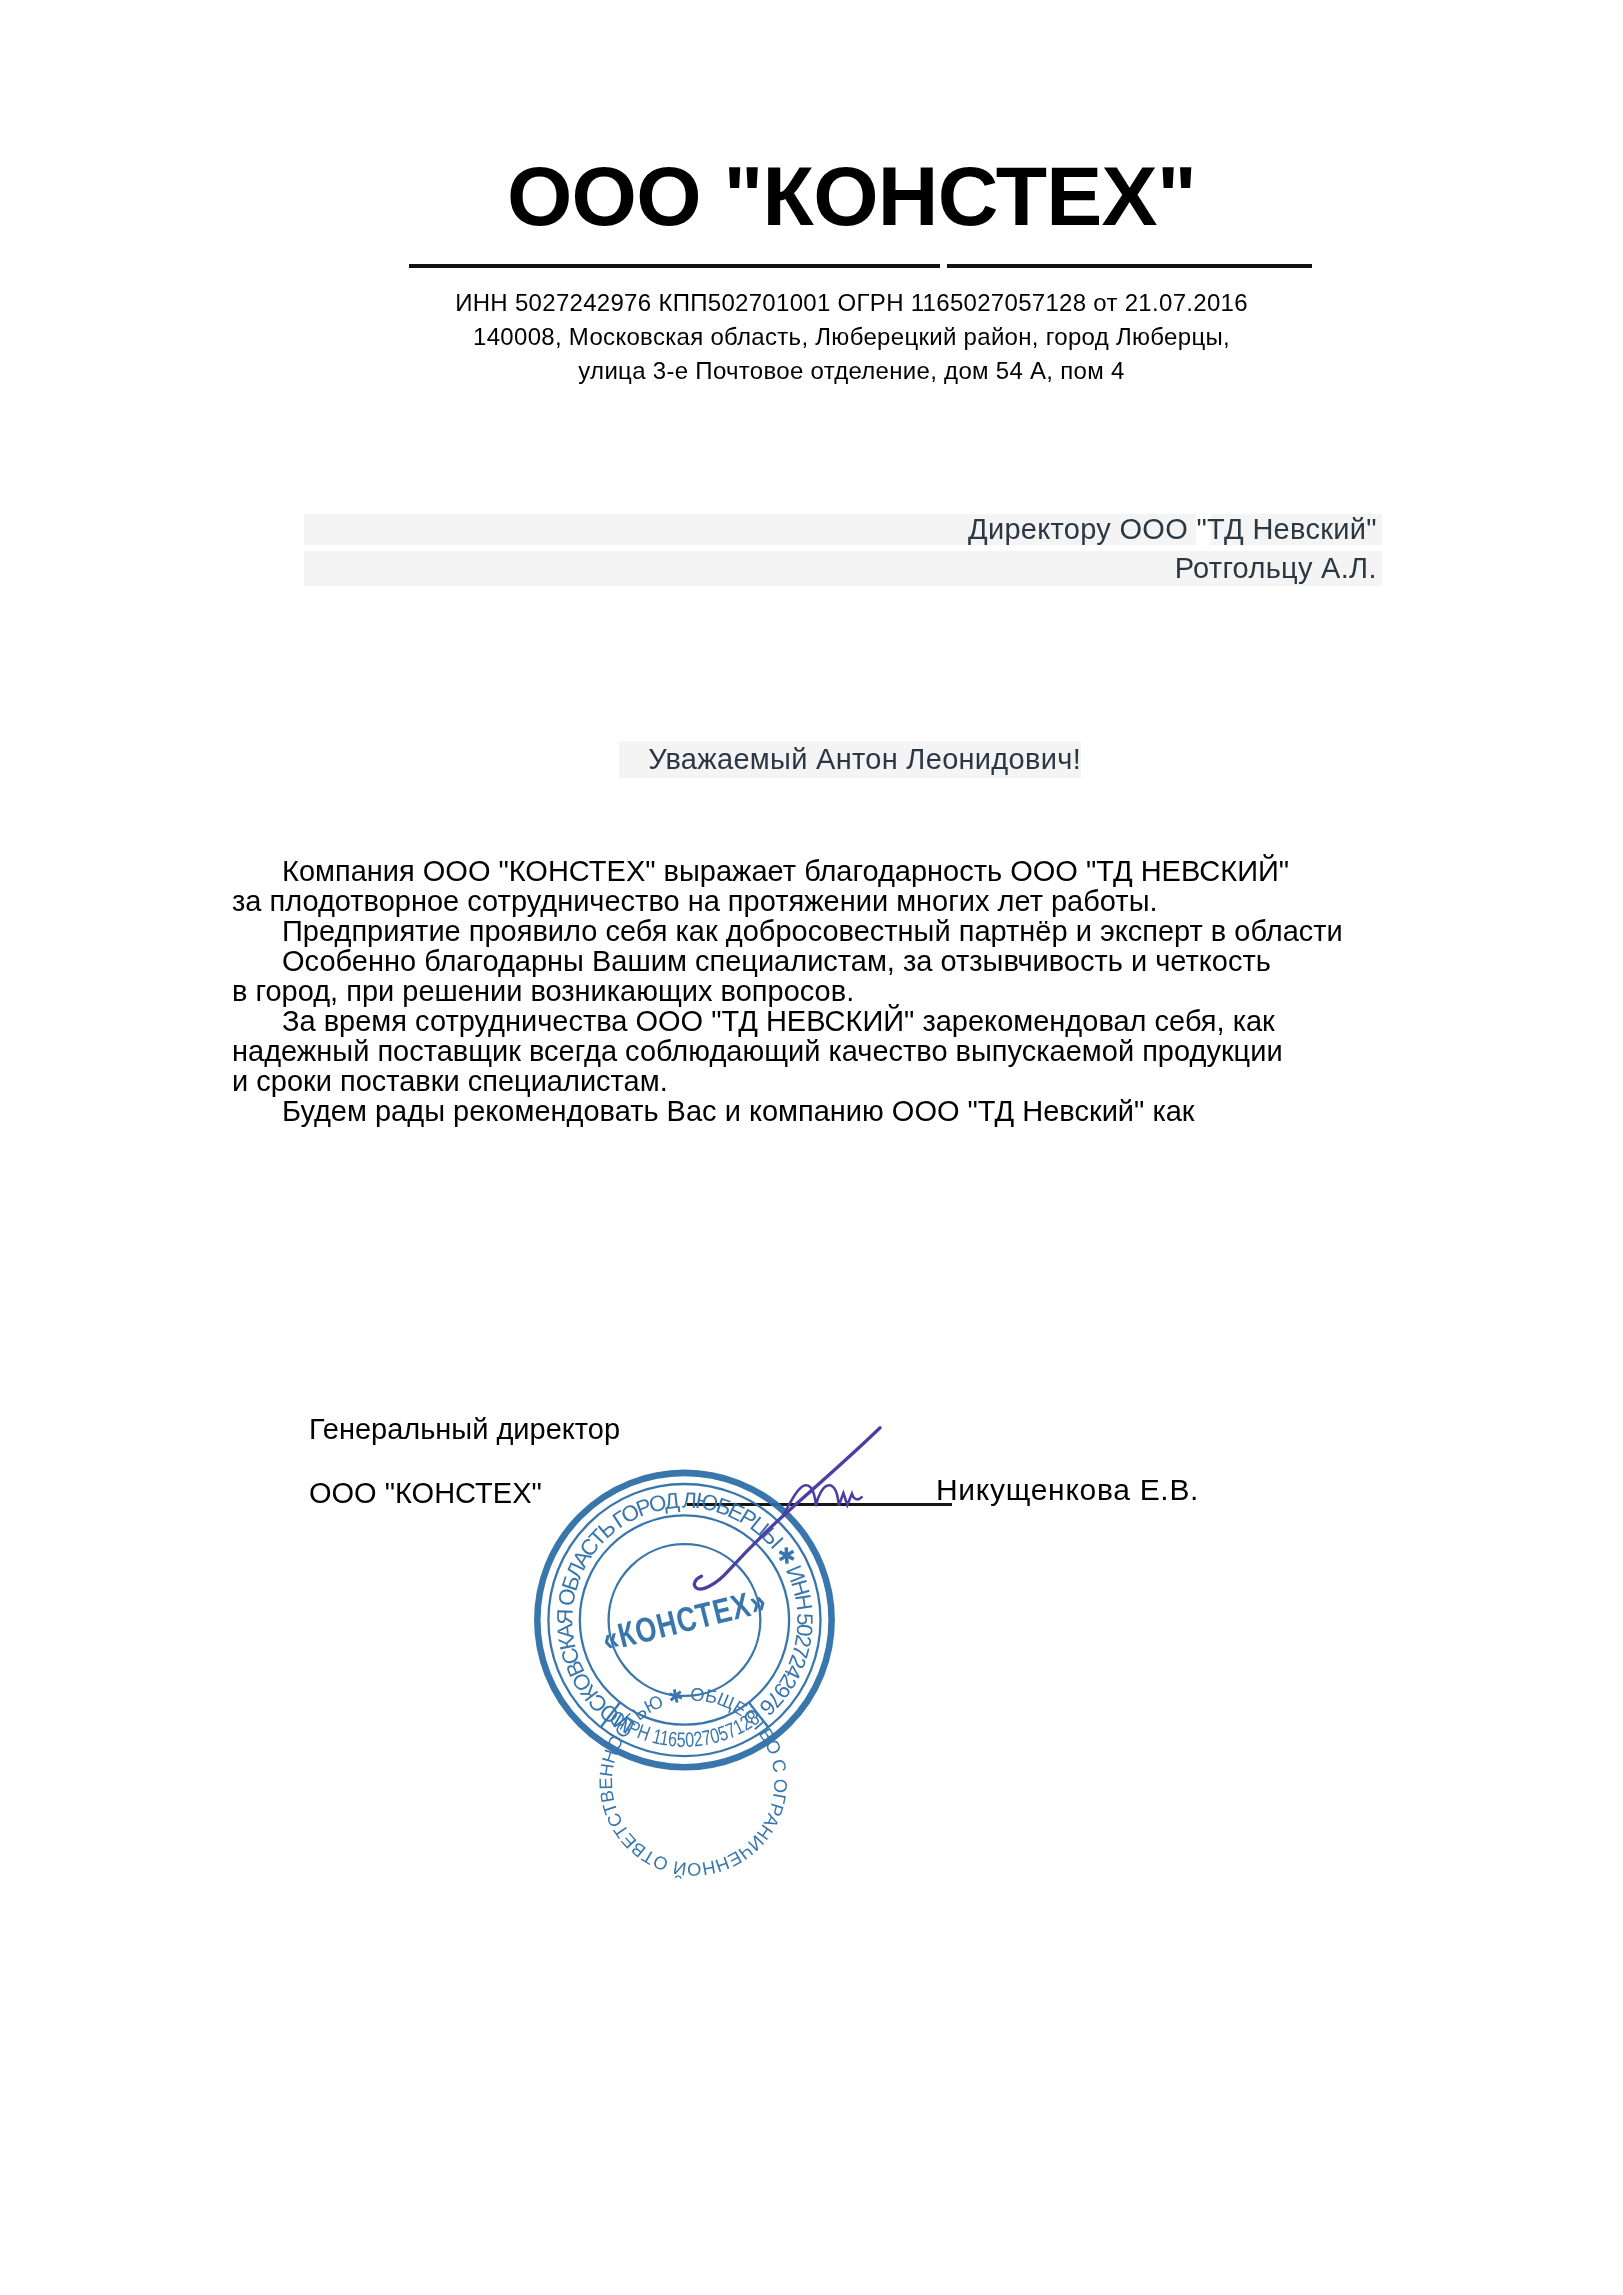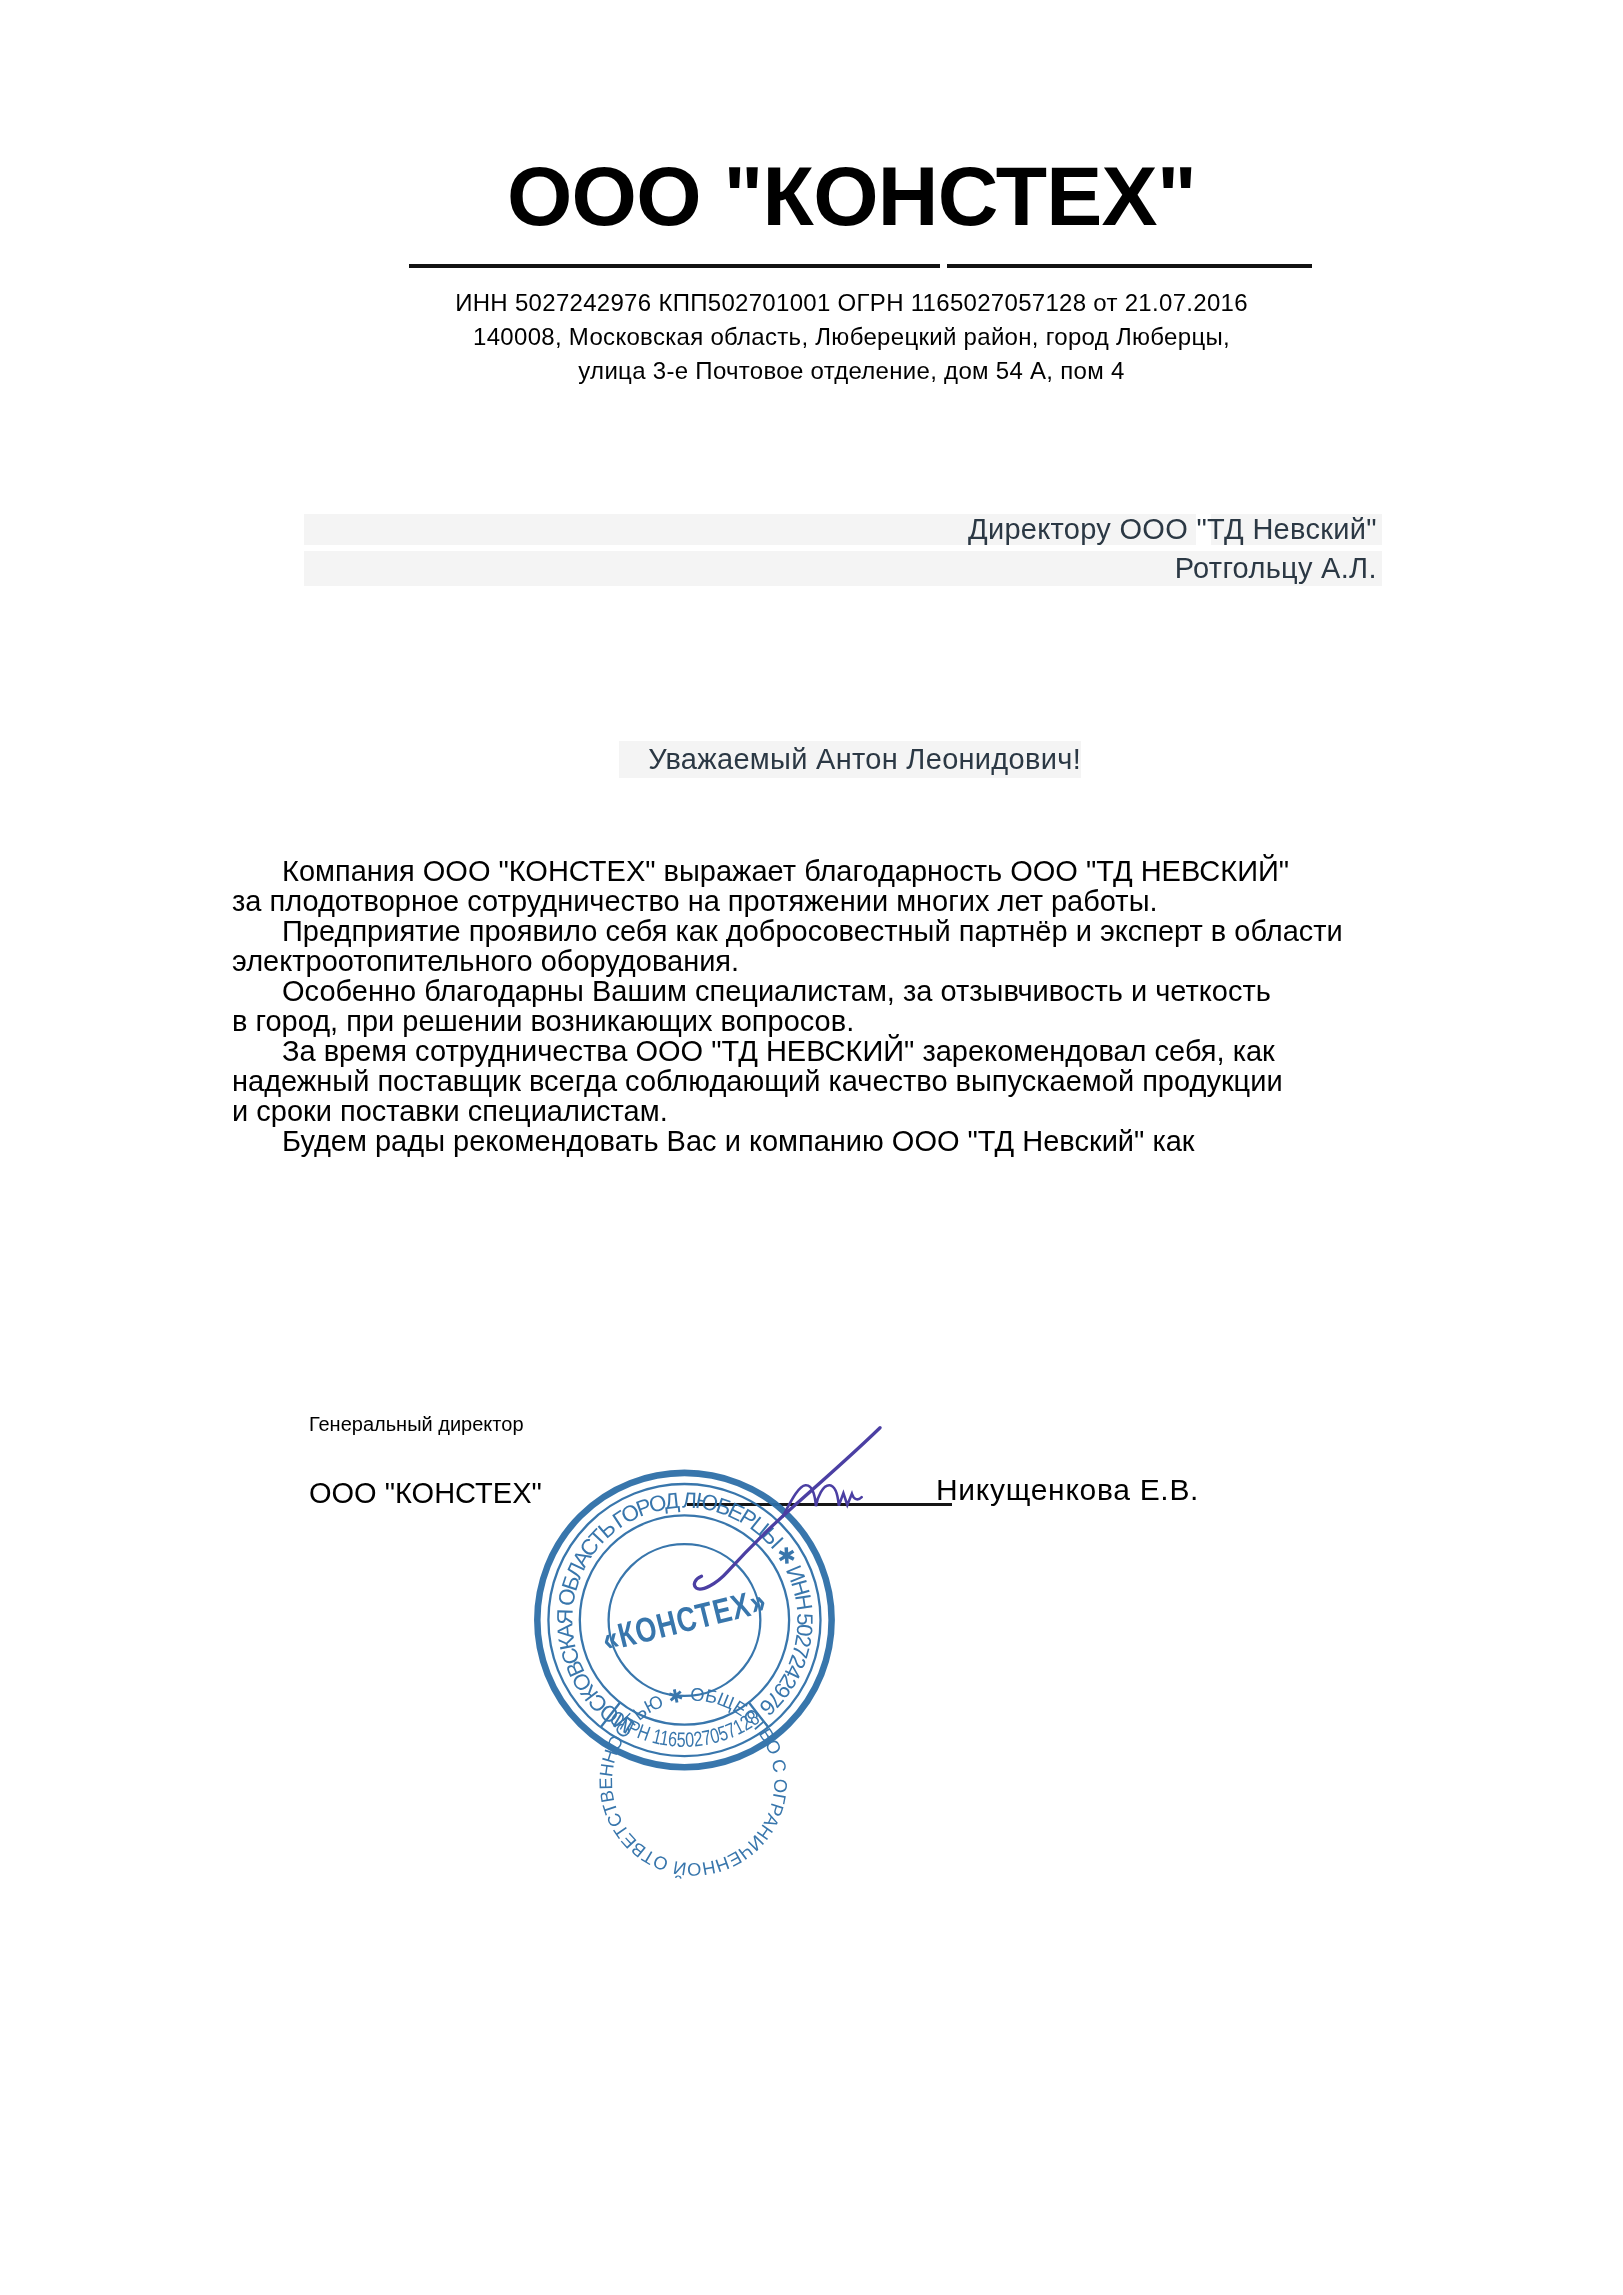--- a/index.html
+++ b/index.html
@@ -15,21 +15,21 @@
           justify-content:flex-end;padding-right:5.2px;box-sizing:border-box;
           font-size:29px;letter-spacing:0.3px;white-space:nowrap;}
   .bar1{top:514px;height:31px;
         background:linear-gradient(to right,var(--hl) 0,var(--hl) 892px,#ffffff 892px,#ffffff 907px,var(--hl) 907px,var(--hl) 100%);}
   .bar2{top:551px;height:35px;background:var(--hl);}
   .salutation{position:absolute;left:619px;top:741px;width:462px;height:37px;background:var(--hl);
         display:flex;align-items:center;justify-content:flex-end;font-size:29px;letter-spacing:0.3px;white-space:nowrap;}
   .body-lines{position:absolute;left:232px;top:856px;font-size:29px;line-height:30px;}
   .body-line{white-space:nowrap;height:30px;}
   .body-line.indent{padding-left:50px;}
-  .sig-role{position:absolute;left:309px;top:1413px;font-size:20px;white-space:nowrap;}
+  .sig-role{position:absolute;left:309px;top:1413px;font-size:29px;white-space:nowrap;}
   .sig-company{position:absolute;left:309px;top:1477px;font-size:29px;white-space:nowrap;}
   .sig-line{position:absolute;left:687px;top:1503px;width:265px;height:2.6px;background:#161616;}
   .sig-name{position:absolute;left:936px;top:1473px;font-size:30px;letter-spacing:0.7px;white-space:nowrap;}
   .overlay{position:absolute;left:0;top:0;width:1624px;height:2295px;pointer-events:none;}
   svg text{font-family:"Liberation Sans",sans-serif;}
 </style>
 </head>
 <body>
 
 <div class="page" style="--hl:#f4f4f4;">
@@ -52,21 +52,20 @@
   </div>
 
   <div class="salutation">
     <span style="color:#2b3844;">Уважаемый Антон Леонидович!</span>
   </div>
 
   <div class="body-lines">
       <div class="body-line indent">Компания ООО "КОНСТЕХ" выражает благодарность ООО "ТД НЕВСКИЙ"</div>
       <div class="body-line">за плодотворное сотрудничество на протяжении многих лет работы.</div>
       <div class="body-line indent">Предприятие проявило себя как добросовестный партнёр и эксперт в области</div>
-      <div class="body-line">электроотопительного оборудования.</div>
       <div class="body-line indent">Особенно благодарны Вашим специалистам, за отзывчивость и четкость</div>
       <div class="body-line">в город, при решении возникающих вопросов.</div>
       <div class="body-line indent">За время сотрудничества ООО "ТД НЕВСКИЙ" зарекомендовал себя, как</div>
       <div class="body-line">надежный поставщик всегда соблюдающий качество выпускаемой продукции</div>
       <div class="body-line">и сроки поставки специалистам.</div>
       <div class="body-line indent">Будем рады рекомендовать Вас и компанию ООО "ТД Невский" как</div>
     </div>
 
   <div class="sig-role">Генеральный директор</div>
   <div class="sig-company">ООО "КОНСТЕХ"</div>

